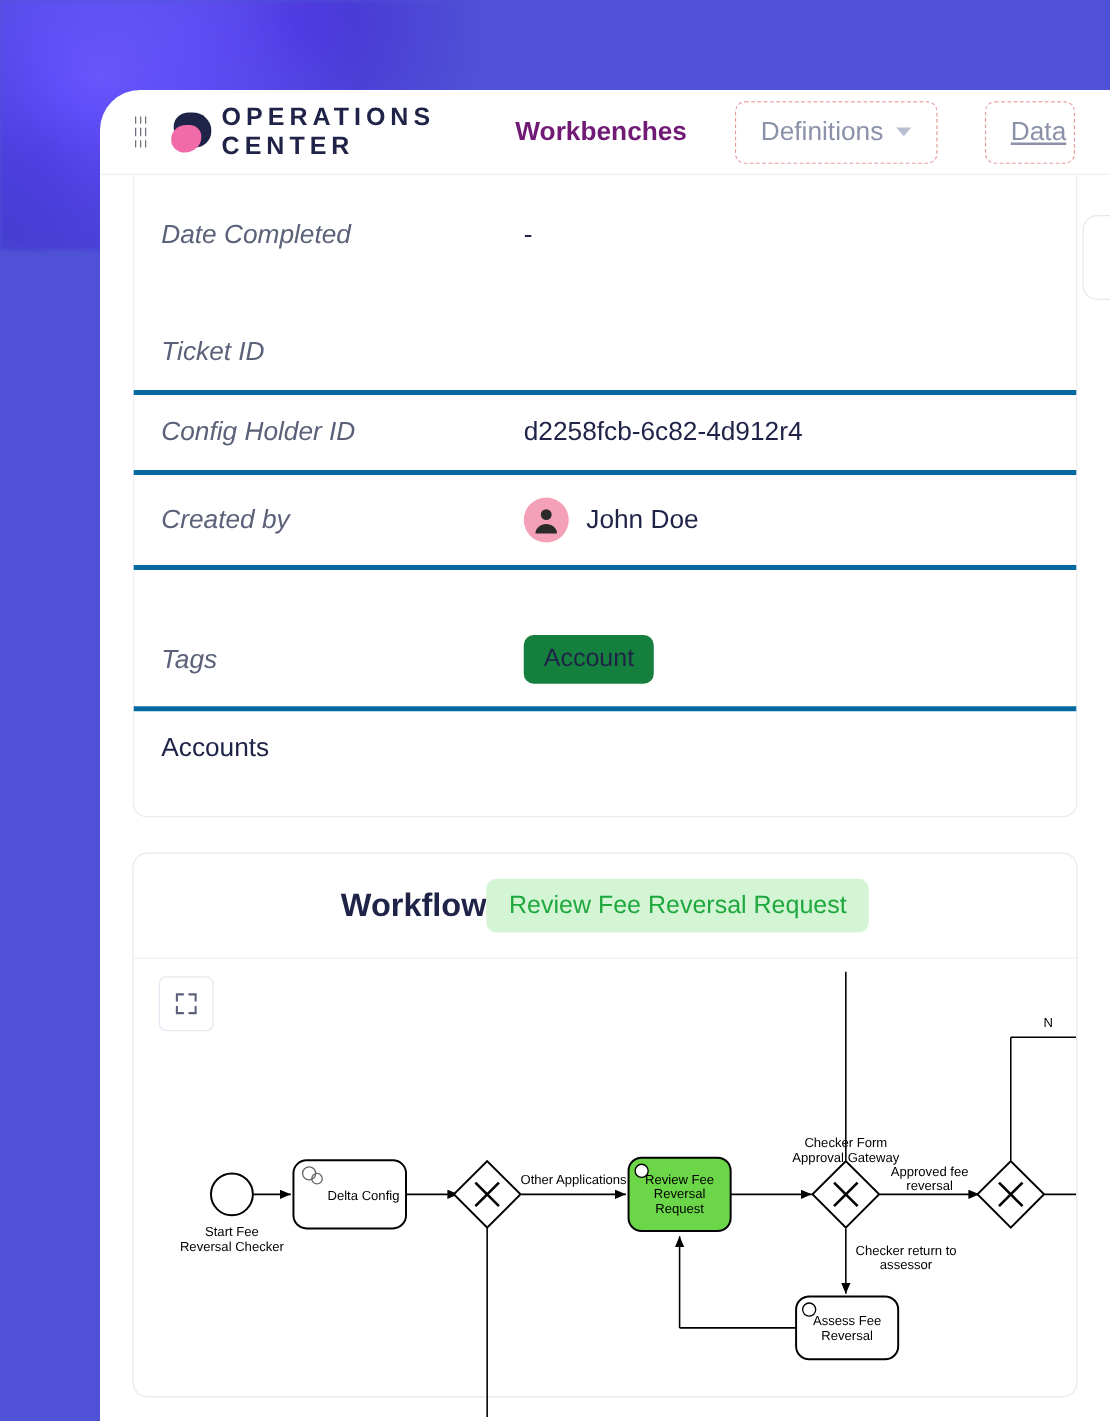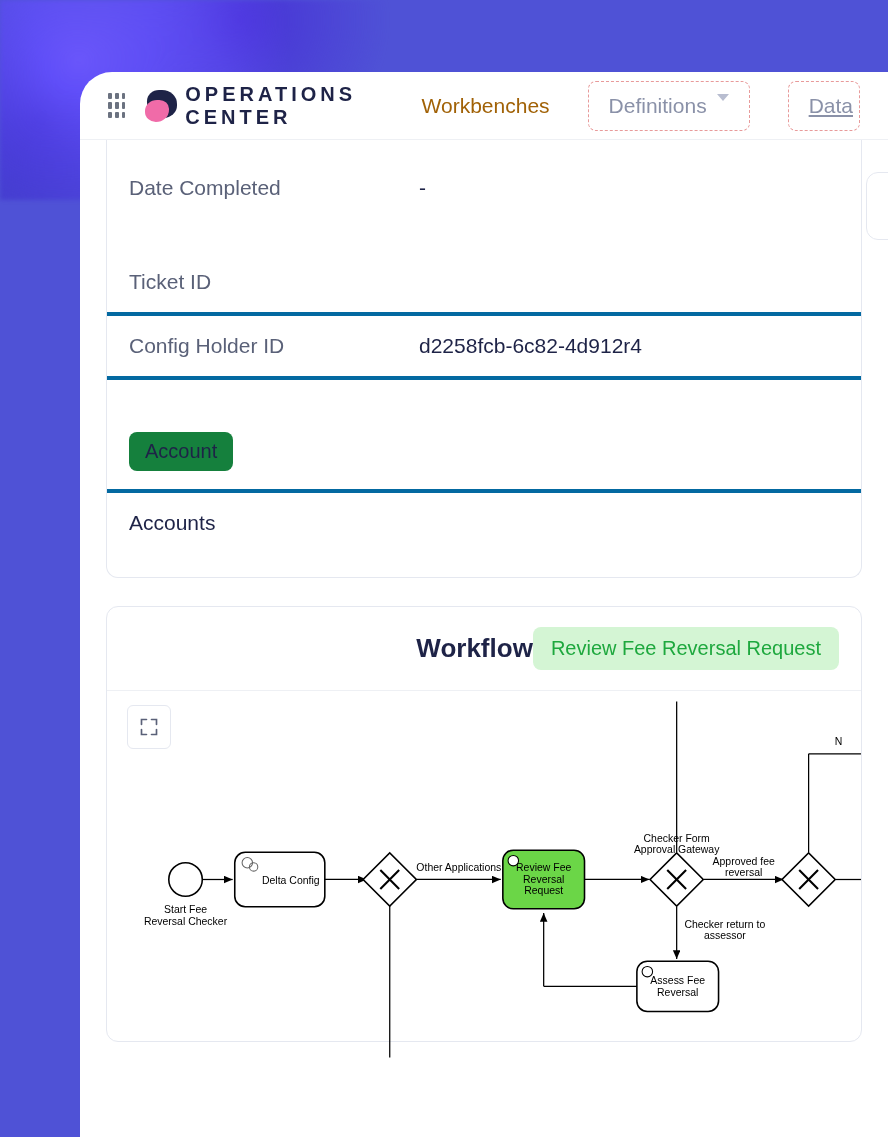--- a/index.html
+++ b/index.html
@@ -78,26 +78,27 @@
   border-radius: 50% 40% 55% 45%;
 }
 .logo-text {
   font-size: 20px;
   letter-spacing: 4px;
   font-weight: 600;
   color: #1e2347;
 }
 .nav-link {
   font-size: 21px;
-  color: #a16207;
-  font-weight: 400;
+  color: #701a75;
+  font-weight: 700;
   margin-left: 30px;
 }
 .nav-dropdown {
   display: flex;
+  align-items: center;
   gap: 10px;
   border: 1px dashed #e89a9a;
   border-radius: 8px;
   padding: 12px 20px;
   font-size: 21px;
   color: #8a91a8;
   margin-left: 18px;
 }
 .chevron-down {
   width: 0; height: 0;
@@ -124,20 +125,21 @@
   display: flex;
   align-items: center;
   padding: 18px 22px;
   border-bottom: 4px solid #0369a1;
 }
 .detail-row.no-border { border-bottom: none; }
 .detail-row .label {
   width: 290px;
   font-size: 21px;
   color: #5a6178;
+  font-style: italic;
 }
 .detail-row .value {
   font-size: 21px;
   color: #1e2347;
   font-weight: 500;
   display: flex;
   align-items: center;
   gap: 14px;
 }
 .gap-row { height: 34px; }
@@ -163,21 +165,21 @@
 }
 .workflow-panel {
   border: 1px solid #e5e8f0;
   border-radius: 12px;
   margin-top: 28px;
   background: #fff;
 }
 .workflow-header {
   display: flex;
   align-items: center;
-  justify-content: flex-end;
+  justify-content: center;
   padding: 20px 22px;
   border-bottom: 1px solid #eef0f4;
 }
 .workflow-title {
   font-size: 26px;
   font-weight: 700;
   color: #1e2347;
 }
 .status-pill {
   background: #d4f5d4;
@@ -271,25 +273,38 @@
 
       <div class="detail-row">
         <div class="label">Ticket ID</div>
       </div>
 
       <div class="detail-row">
         <div class="label">Config Holder ID</div>
         <div class="value">d2258fcb-6c82-4d912r4</div>
       </div>
 
+      <div class="detail-row">
+        <div class="label">Created by</div>
+        <div class="value">
+          <div class="avatar">
+            <svg width="26" height="26" viewBox="0 0 24 24">
+                <circle cx="12" cy="8" r="4" fill="#2a2a2a"></circle>
+                <path d="M4 22c0-4 4-7 8-7s8 3 8 7" fill="#2a2a2a"></path>
+              </svg>
+          </div>
+          <span>John Doe</span>
+        </div>
+      </div>
 
 
       <div class="gap-row"></div>
 
       <div class="detail-row">
+        <div class="label">Tags</div>
         <div class="value">
           <span class="tag-pill">Account</span>
         </div>
       </div>
 
       <div class="detail-row no-border">
         <div class="value">Accounts</div>
       </div>
 
     </div>

